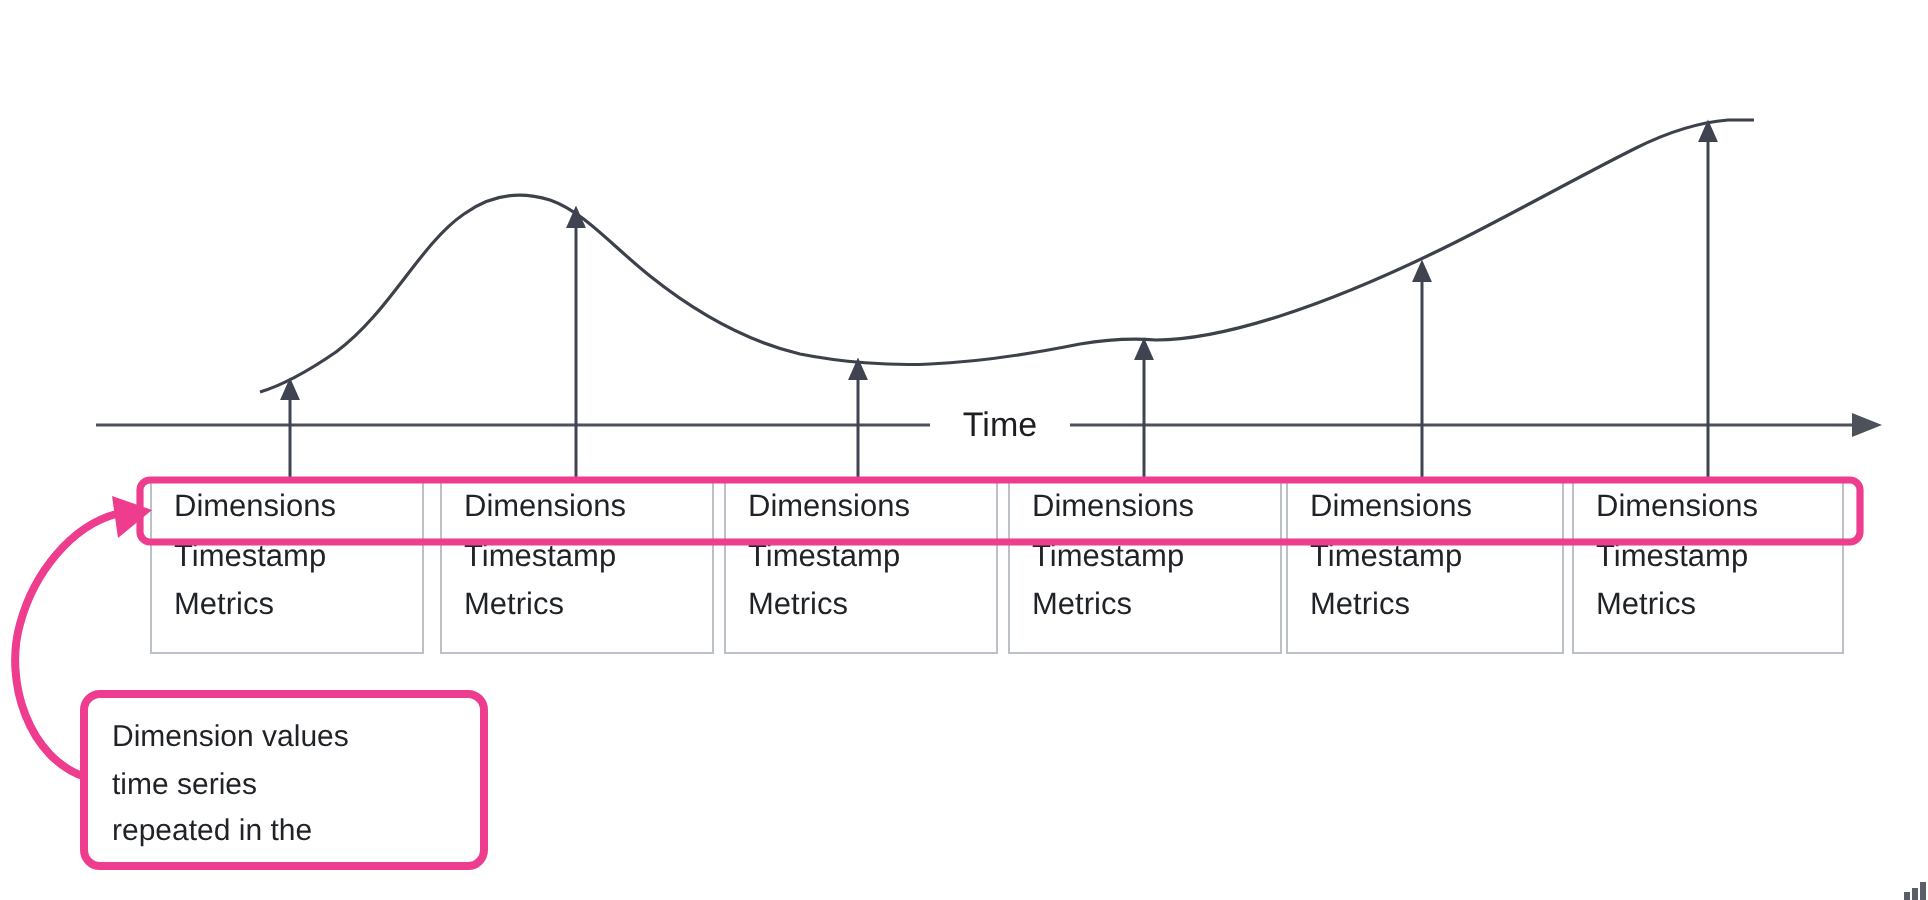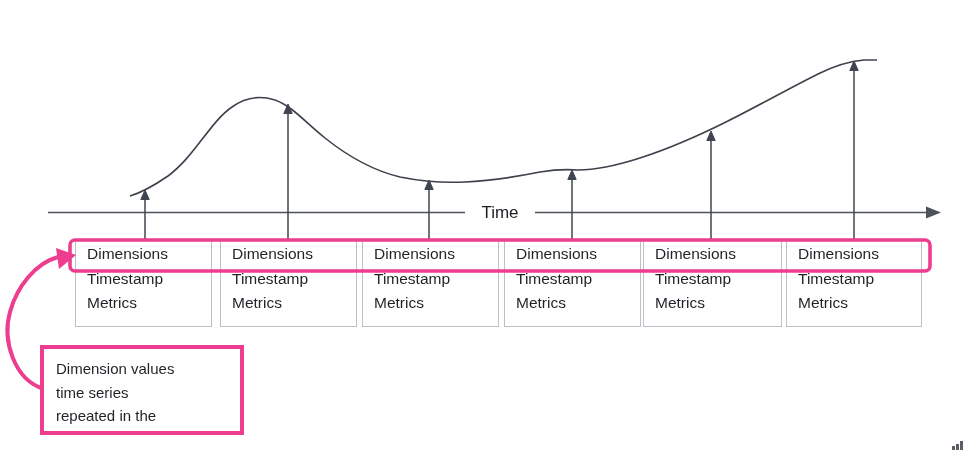--- a/index.html
+++ b/index.html
@@ -17,21 +17,21 @@
     box-sizing:border-box;
     border:1.4px solid #bcc1c7;
     background:#ffffff;
     padding:2px 0 0 11px;
     font-size:15.5px;line-height:24.6px;color:#1f2226;
   }
   .record-box span{display:block;white-space:nowrap;}
   .callout{
     position:absolute;left:40px;top:345px;width:204px;height:90px;
     box-sizing:border-box;
-    border:4px solid #ee3d8f;border-radius:0;
+    border:4px solid #ee3d8f;border-radius:10px;
     background:#ffffff;z-index:4;
     padding:8px 4px 0 12px;
     font-size:15px;line-height:23.5px;color:#1f2226;
   }
   .callout span{display:block;white-space:nowrap;}
   .time-label{
     font-size:17px;fill:#1c1e22;
     font-family:"Liberation Sans","DejaVu Sans",sans-serif;
   }
 </style>

